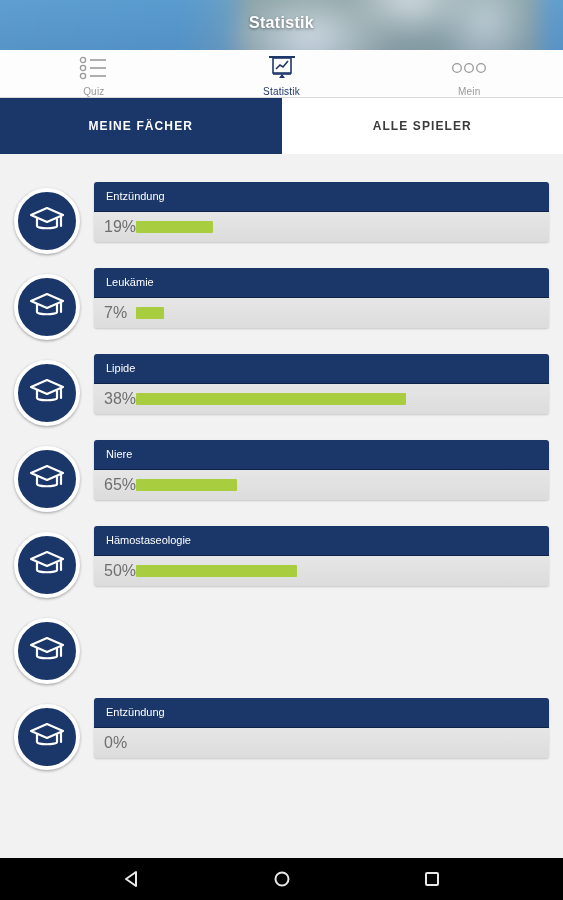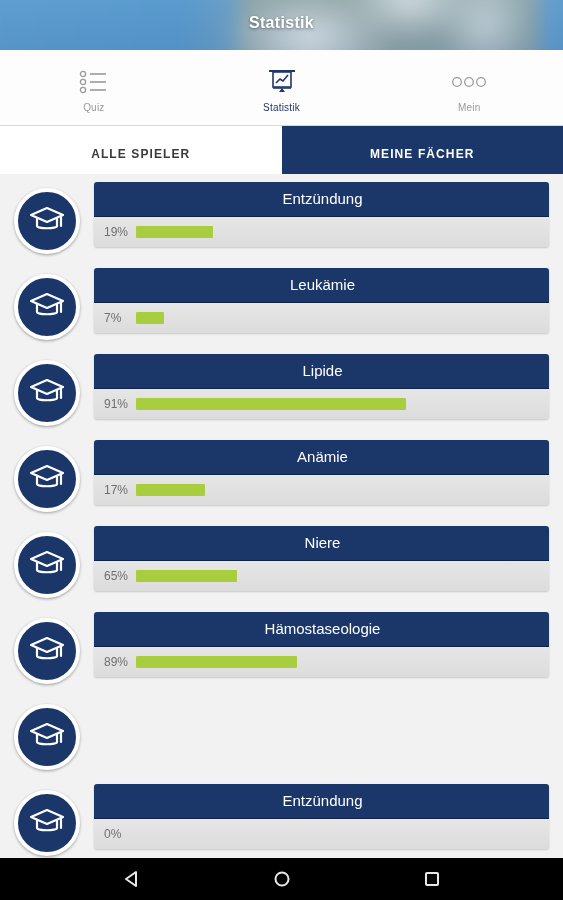--- a/index.html
+++ b/index.html
@@ -38,21 +38,21 @@
   .hdr-title {
     position: absolute; left: 0; right: 0; top: 14px;
     text-align: center; color: #ffffff;
     font-size: 16px; font-weight: bold;
     letter-spacing: 0.3px;
     text-shadow: 0 1px 3px rgba(0,0,0,0.45);
   }
 
   
   .tabbar {
-    position: relative; display: flex; width: 563px; height: 76px;
+    position: relative; display: flex; width: 563px; height: 48px;
     background: #fdfdfd;
     border-bottom: 1px solid #d8d8d8;
   }
   .tabbar-item {
     flex: 1; display: flex; flex-direction: column;
     align-items: center; justify-content: center; gap: 5px;
     padding-top: 4px;
   }
   .tb-icon { height: 30px; display: flex; align-items: center; justify-content: center; }
   .tb-label { font-size: 10px; color: #9a9a9a; letter-spacing: .2px; }
@@ -74,32 +74,32 @@
   }
   .row { position: relative; height: 86px; }
   .card {
     position: absolute; left: 94px; right: 14px; top: 8px;
     border-radius: 3px; overflow: hidden;
     box-shadow: 0 1px 2px rgba(0,0,0,0.18);
     background: #e4e4e4;
   }
   .card-title {
     background: #1b3668; color: #ffffff;
-    font-size: 15px; padding: 8px 10px 9px 12px;
+    font-size: 11px; padding: 8px 10px 9px 12px;
     border-bottom: 1px solid #0f2347;
-    white-space: nowrap; overflow: hidden; text-overflow: ellipsis; text-align: center;
+    white-space: nowrap; overflow: hidden; text-overflow: ellipsis;
   }
   .card-prog {
     position: relative; height: 30px;
     background: linear-gradient(180deg, #e6e6e6 0%, #dcdcdc 100%);
     display: flex; align-items: center;
   }
   .pct {
     width: 42px; padding-left: 10px; flex: none;
-    font-size: 12px; color: #6f6f6f;
+    font-size: 16px; color: #6f6f6f;
   }
   .track {
     position: relative; flex: 1; height: 12px; margin-right: 10px;
     background: transparent;
   }
   .fill {
     position: absolute; left: 0; top: 0; height: 12px;
     background: #a8ce3f; border-radius: 1px;
   }
   .badge {
@@ -165,22 +165,22 @@
           <circle cx="6" cy="7" r="4.3" fill="none" stroke="#9a9a9a" stroke-width="1.3"></circle>
           <circle cx="18" cy="7" r="4.3" fill="none" stroke="#9a9a9a" stroke-width="1.3"></circle>
           <circle cx="30" cy="7" r="4.3" fill="none" stroke="#9a9a9a" stroke-width="1.3"></circle>
         </svg>
       </div>
       <div class="tb-label">Mein</div>
     </div>
   </div>
 
   <div class="segtabs">
+    <div class="segtab active">MEINE FÄCHER</div>
     <div class="segtab">ALLE SPIELER</div>
-    <div class="segtab active">MEINE FÄCHER</div>
   </div>
 
   <div class="list" id="subject-list">
       <div class="row">
         <div class="card">
           <div class="card-title">Entzündung</div>
           <div class="card-prog">
             <div class="pct">19%</div>
             <div class="track">
               <div class="fill" style="width:19%"></div>
@@ -210,75 +210,57 @@
               <path d="M19 4 L35 11 L19 18 L3 11 Z" fill="none" stroke="#ffffff" stroke-width="2.2" stroke-linejoin="round"></path>
               <path d="M9 14 L9 22 C9 25 29 25 29 22 L29 14" fill="none" stroke="#ffffff" stroke-width="2.2" stroke-linejoin="round"></path>
               <line x1="33" y1="12.5" x2="33" y2="22" stroke="#ffffff" stroke-width="2.2" stroke-linecap="round"></line>
             </svg></span>
         </div>
       </div>
       <div class="row">
         <div class="card">
           <div class="card-title">Lipide</div>
           <div class="card-prog">
-            <div class="pct">91%</div>
+            <div class="pct">38%</div>
             <div class="track">
               <div class="fill" style="width:67%"></div>
             </div>
           </div>
         </div>
         <div class="badge">
           <span><svg width="38" height="30" viewBox="0 0 38 30">
               <path d="M19 4 L35 11 L19 18 L3 11 Z" fill="none" stroke="#ffffff" stroke-width="2.2" stroke-linejoin="round"></path>
               <path d="M9 14 L9 22 C9 25 29 25 29 22 L29 14" fill="none" stroke="#ffffff" stroke-width="2.2" stroke-linejoin="round"></path>
               <line x1="33" y1="12.5" x2="33" y2="22" stroke="#ffffff" stroke-width="2.2" stroke-linecap="round"></line>
             </svg></span>
         </div>
       </div>
       <div class="row">
         <div class="card">
-          <div class="card-title">Anämie</div>
-          <div class="card-prog">
-            <div class="pct">17%</div>
-            <div class="track">
-              <div class="fill" style="width:17%"></div>
-            </div>
-          </div>
-        </div>
-        <div class="badge">
-          <span><svg width="38" height="30" viewBox="0 0 38 30">
-              <path d="M19 4 L35 11 L19 18 L3 11 Z" fill="none" stroke="#ffffff" stroke-width="2.2" stroke-linejoin="round"></path>
-              <path d="M9 14 L9 22 C9 25 29 25 29 22 L29 14" fill="none" stroke="#ffffff" stroke-width="2.2" stroke-linejoin="round"></path>
-              <line x1="33" y1="12.5" x2="33" y2="22" stroke="#ffffff" stroke-width="2.2" stroke-linecap="round"></line>
-            </svg></span>
-        </div>
-      </div>
-      <div class="row">
-        <div class="card">
           <div class="card-title">Niere</div>
           <div class="card-prog">
             <div class="pct">65%</div>
             <div class="track">
               <div class="fill" style="width:25%"></div>
             </div>
           </div>
         </div>
         <div class="badge">
           <span><svg width="38" height="30" viewBox="0 0 38 30">
               <path d="M19 4 L35 11 L19 18 L3 11 Z" fill="none" stroke="#ffffff" stroke-width="2.2" stroke-linejoin="round"></path>
               <path d="M9 14 L9 22 C9 25 29 25 29 22 L29 14" fill="none" stroke="#ffffff" stroke-width="2.2" stroke-linejoin="round"></path>
               <line x1="33" y1="12.5" x2="33" y2="22" stroke="#ffffff" stroke-width="2.2" stroke-linecap="round"></line>
             </svg></span>
         </div>
       </div>
       <div class="row">
         <div class="card">
           <div class="card-title">Hämostaseologie</div>
           <div class="card-prog">
-            <div class="pct">89%</div>
+            <div class="pct">50%</div>
             <div class="track">
               <div class="fill" style="width:40%"></div>
             </div>
           </div>
         </div>
         <div class="badge">
           <span><svg width="38" height="30" viewBox="0 0 38 30">
               <path d="M19 4 L35 11 L19 18 L3 11 Z" fill="none" stroke="#ffffff" stroke-width="2.2" stroke-linejoin="round"></path>
               <path d="M9 14 L9 22 C9 25 29 25 29 22 L29 14" fill="none" stroke="#ffffff" stroke-width="2.2" stroke-linejoin="round"></path>
               <line x1="33" y1="12.5" x2="33" y2="22" stroke="#ffffff" stroke-width="2.2" stroke-linecap="round"></line>

